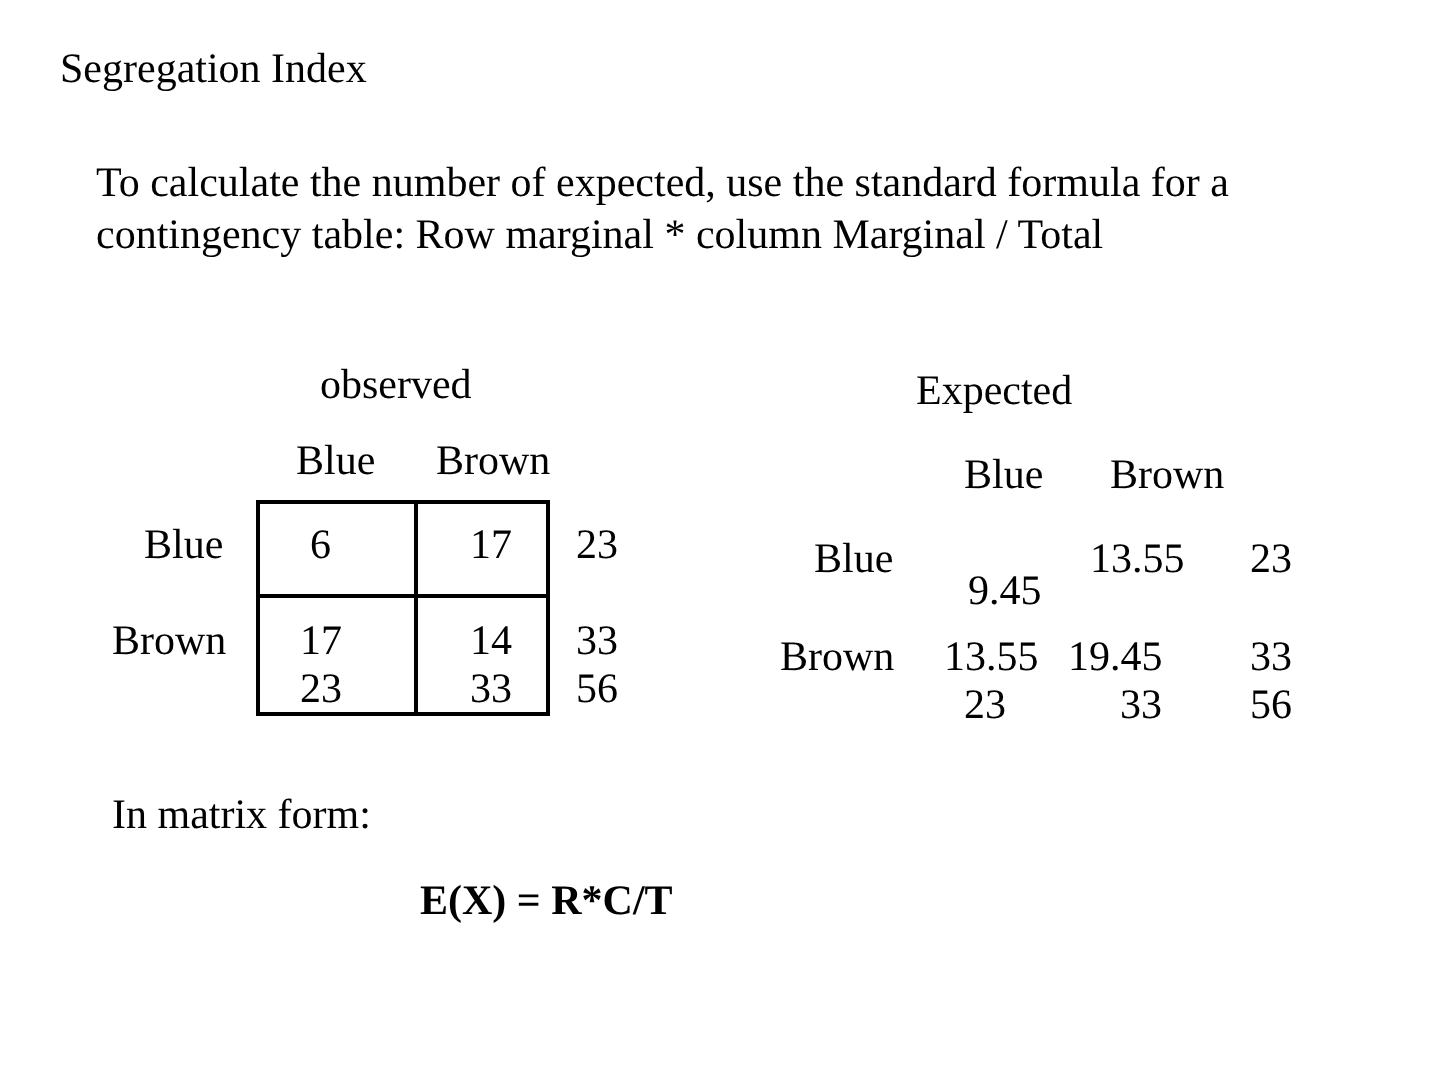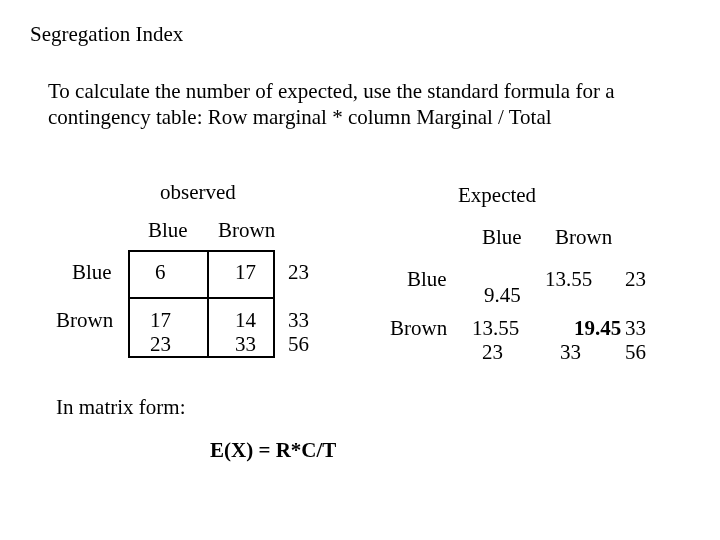--- a/index.html
+++ b/index.html
@@ -57,21 +57,21 @@
   .col-blue-e { position: absolute; left: 482px; top: 225px; }
   .col-brown-e { position: absolute; left: 555px; top: 225px; }
   .row-blue-e { position: absolute; left: 407px; top: 267px; }
   .row-brown-e { position: absolute; left: 390px; top: 316px; }
 
   .c-e-11 { left: 484px; top: 267px; margin-top: 16px; }
   .c-e-12 { left: 545px; top: 267px; }
   .c-e-13 { left: 625px; top: 267px; }
   .c-e-21a { left: 472px; top: 316px; }
   .c-e-21b { left: 482px; top: 340px; }
-  .c-e-22a { left: 574px; top: 316px; font-weight: bold; }
+  .c-e-22a { left: 534px; top: 316px; }
   .c-e-22b { left: 560px; top: 340px; }
   .c-e-23a { left: 625px; top: 316px; }
   .c-e-23b { left: 625px; top: 340px; }
 
   .grid-line { position: absolute; background: #000; }
   .v1 { left: 128px; top: 250px; width: 2px; height: 108px; }
   .v2 { left: 207px; top: 250px; width: 2px; height: 108px; }
   .v3 { left: 273px; top: 250px; width: 2px; height: 108px; }
   .h1 { left: 128px; top: 250px; width: 147px; height: 2px; }
   .h2 { left: 128px; top: 297px; width: 147px; height: 2px; }

